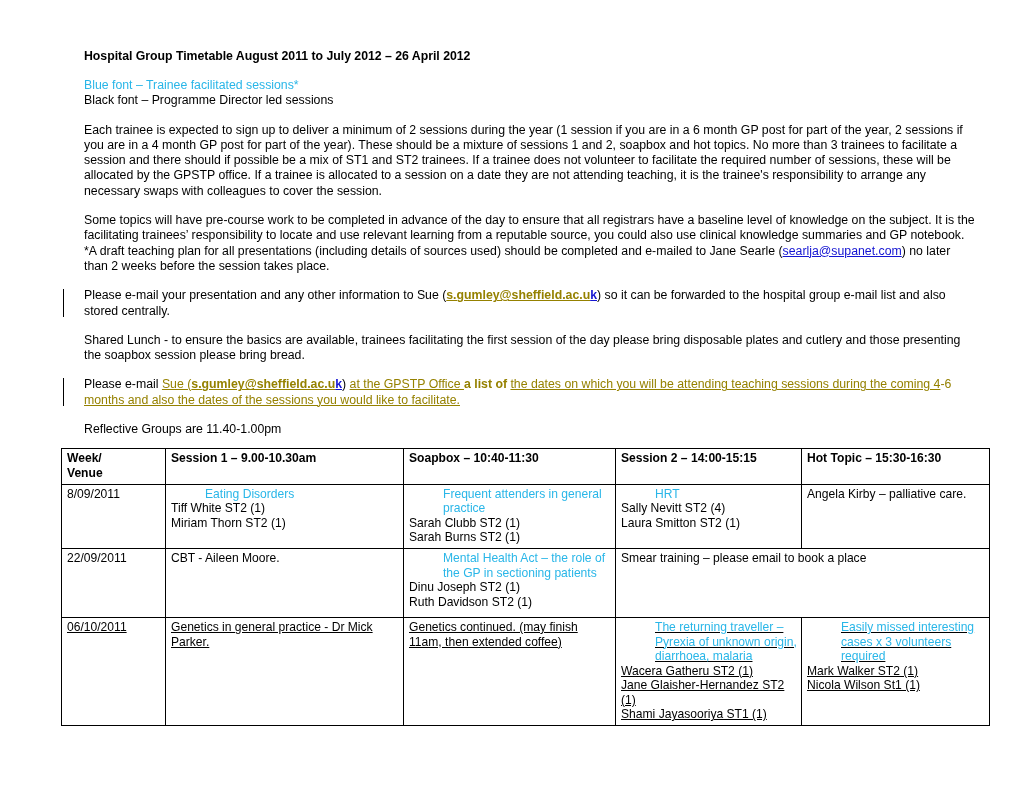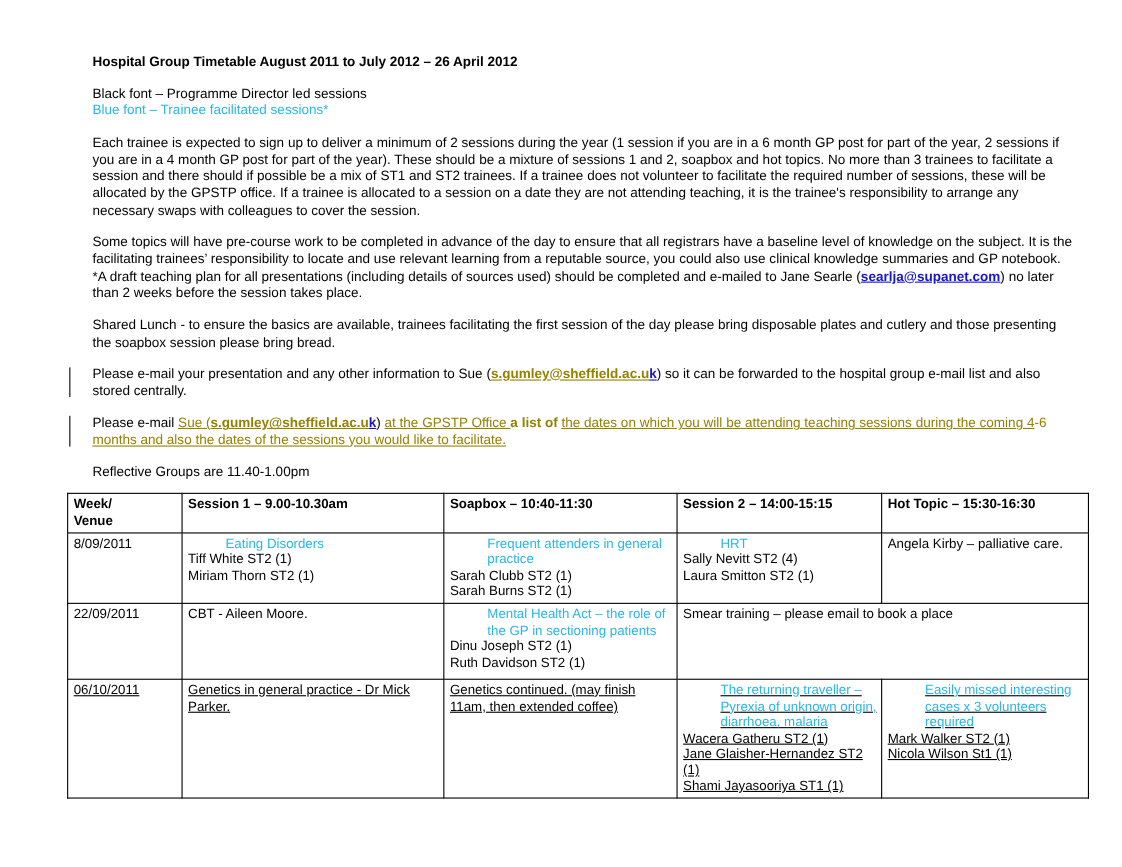--- a/index.html
+++ b/index.html
@@ -32,21 +32,21 @@
     font-size: 12.3px;
     line-height: 15.3px;
     margin: 0 0 14px 0;
     text-align: left;
   }
   .legend-line { display: block; }
   .blue-legend { color: #29b6e8; }
   .cyan { color: #29b6e8; margin-left: 34px; }
   .mail-blue {
     color: #1414d2;
-    font-weight: bold;
+    font-weight: normal;
     text-decoration: underline;
   }
   .mail-olive {
     color: #958100;
     font-weight: bold;
     text-decoration: underline;
   }
   .mail-olive-tail {
     color: #1414d2;
     font-weight: bold;
@@ -116,31 +116,31 @@
   .r3 td { height: 102px; text-decoration: underline; }
 </style>
 </head>
 <body>
 
 <div class="page">
 
   <div class="doc-title">Hospital Group Timetable August 2011 to July 2012 – 26 April 2012</div>
 
   <p class="para">
+    <span class="legend-line blue-legend">Blue font – Trainee facilitated sessions*</span>
     <span class="legend-line">Black font – Programme Director led sessions</span>
-    <span class="legend-line blue-legend">Blue font – Trainee facilitated sessions*</span>
   </p>
 
   <p class="para">Each trainee is expected to sign up to deliver a minimum of 2 sessions during the year (1 session if you are in a 6 month GP post for part of the year, 2 sessions if you are in a 4 month GP post for part of the year).  These should be a mixture of sessions 1 and 2, soapbox and hot topics. No more than 3 trainees to facilitate a session and there should if possible be a mix of ST1 and ST2 trainees.  If a trainee does not volunteer to facilitate the required number of sessions, these will be allocated by the GPSTP office.  If a trainee is allocated to a session on a date they are not attending teaching, it is the trainee's responsibility to arrange any necessary swaps with colleagues to cover the session.</p>
 
   <p class="para"><span>Some topics will have pre-course work to be completed in advance of the day to ensure that all registrars have a baseline level of knowledge on the subject. It is the facilitating trainees’ responsibility to locate and use relevant learning from a reputable source, you could also use clinical knowledge summaries and GP notebook.  *A draft teaching plan for all presentations (including details of sources used) should be completed and e-mailed to Jane Searle (</span><span class="mail-blue">searlja@supanet.com</span><span>) no later than 2 weeks before the session takes place.</span></p>
 
+  <p class="para changed"><span>Please e-mail your presentation and any other information to Sue (</span><span class="mail-olive">s.gumley@sheffield.ac.u</span><span class="mail-olive-tail">k</span><span>) so it can be forwarded to the hospital group e-mail list and also stored centrally.</span></p>
+
   <p class="para">Shared Lunch - to ensure the basics are available, trainees facilitating the first session of the day please bring disposable plates and cutlery and those presenting the soapbox session please bring bread.</p>
-
-  <p class="para changed"><span>Please e-mail your presentation and any other information to Sue (</span><span class="mail-olive">s.gumley@sheffield.ac.u</span><span class="mail-olive-tail">k</span><span>) so it can be forwarded to the hospital group e-mail list and also stored centrally.</span></p>
 
   <p class="para changed"><span>Please e-mail </span><span class="olive-u">Sue (</span><span class="mail-olive">s.gumley@sheffield.ac.u</span><span class="mail-olive-tail">k</span><span>) </span><span class="olive-u">at the GPSTP Office </span><span class="olive-b">a list of </span><span class="olive-u">the dates on which you will be attending teaching sessions during the coming 4</span><span class="olive-plain">-6</span><span class="olive-u"> months and also the dates of the sessions you would like to facilitate.</span></p>
 
   <p class="reflective">Reflective Groups are 11.40-1.00pm</p>
 
   <table class="timetable">
     <colgroup>
       <col class="col-week">
         <col class="col-s1">
         <col class="col-soap">

